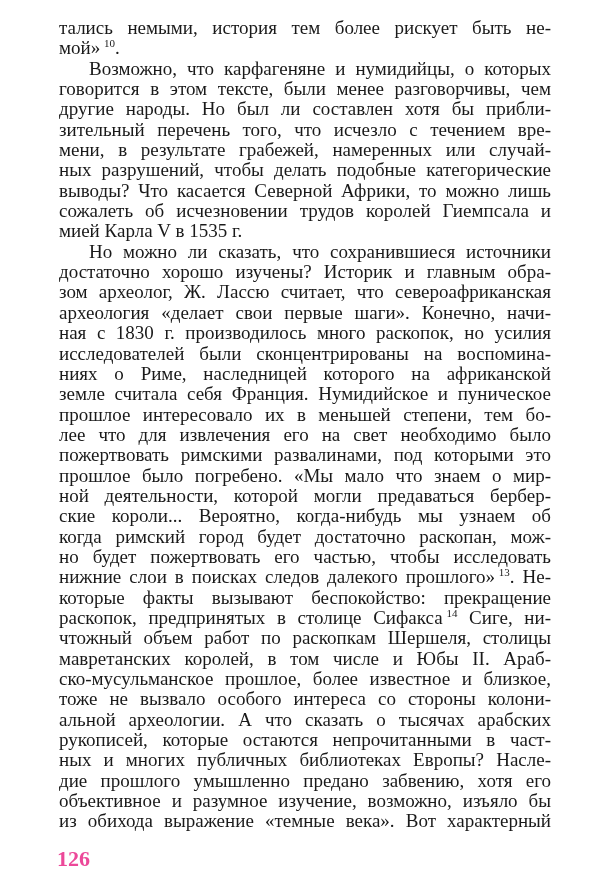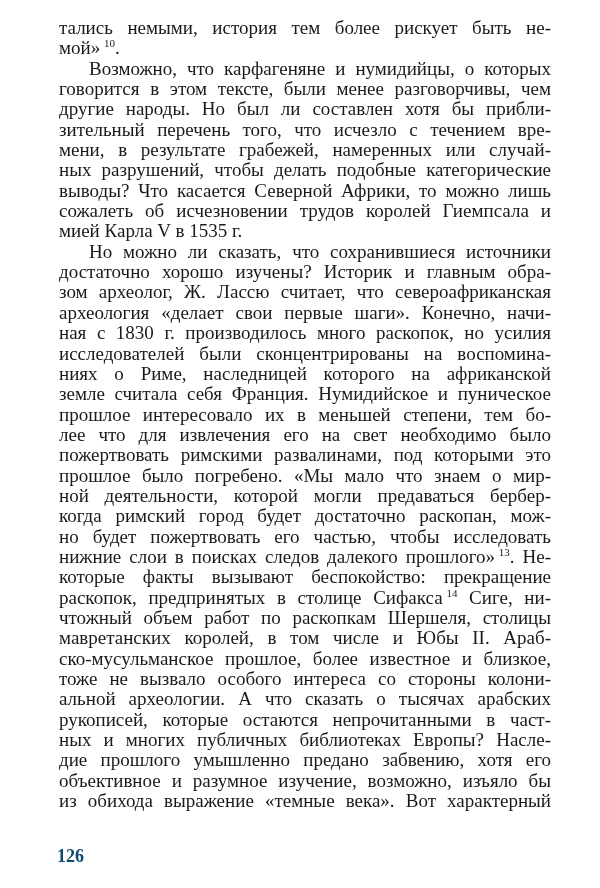--- a/index.html
+++ b/index.html
@@ -10,21 +10,21 @@
     font-size: 19px; line-height: 20.35px; color: #1a1a1a;
     text-align: justify;
   }
   .line { display: block; height: 20.35px; white-space: nowrap; text-align: justify; text-align-last: justify; }
   .line.last { text-align-last: left; }
   .line.indent { padding-left: 30px; }
   sup { font-size: 11px; line-height: 0; vertical-align: 7px; }
   .pagenum {
     position: absolute; left: 57px; top: 846px;
     font-family: "Liberation Serif", "DejaVu Serif", serif;
-    font-size: 18px; font-weight: bold; color: #0c4a6e; text-align: center;
+    font-size: 22px; font-weight: bold; color: #ec4899; text-align: center;
   }
 </style>
 </head>
 <body>
 
 <div class="page" id="page">
     <div>
       <span class="line"><span>тались немыми, история тем более рискует быть не-</span></span>
       <span class="line last"><span>мой»</span> <sup>10</sup><span>.</span></span>
     </div>
@@ -46,20 +46,21 @@
       <span class="line"><span>археология «делает свои первые шаги». Конечно, начи-</span></span>
       <span class="line"><span>ная с 1830 г. производилось много раскопок, но усилия</span></span>
       <span class="line"><span>исследователей были сконцентрированы на воспомина-</span></span>
       <span class="line"><span>ниях о Риме, наследницей которого на африканской</span></span>
       <span class="line"><span>земле считала себя Франция. Нумидийское и пуническое</span></span>
       <span class="line"><span>прошлое интересовало их в меньшей степени, тем бо-</span></span>
       <span class="line"><span>лее что для извлечения его на свет необходимо было</span></span>
       <span class="line"><span>пожертвовать римскими развалинами, под которыми это</span></span>
       <span class="line"><span>прошлое было погребено. «Мы мало что знаем о мир-</span></span>
       <span class="line"><span>ной деятельности, которой могли предаваться бербер-</span></span>
+      <span class="line"><span>ские короли... Вероятно, когда-нибудь мы узнаем об</span></span>
       <span class="line"><span>когда римский город будет достаточно раскопан, мож-</span></span>
       <span class="line"><span>но будет пожертвовать его частью, чтобы исследовать</span></span>
       <span class="line"><span>нижние слои в поисках следов далекого прошлого»</span> <sup>13</sup><span>. Не-</span></span>
       <span class="line"><span>которые факты вызывают беспокойство: прекращение</span></span>
       <span class="line"><span>раскопок, предпринятых в столице Сифакса</span> <sup>14</sup><span> Сиге, ни-</span></span>
       <span class="line"><span>чтожный объем работ по раскопкам Шершеля, столицы</span></span>
       <span class="line"><span>мавретанских королей, в том числе и Юбы II. Араб-</span></span>
       <span class="line"><span>ско-мусульманское прошлое, более известное и близкое,</span></span>
       <span class="line"><span>тоже не вызвало особого интереса со стороны колони-</span></span>
       <span class="line"><span>альной археологии. А что сказать о тысячах арабских</span></span>

